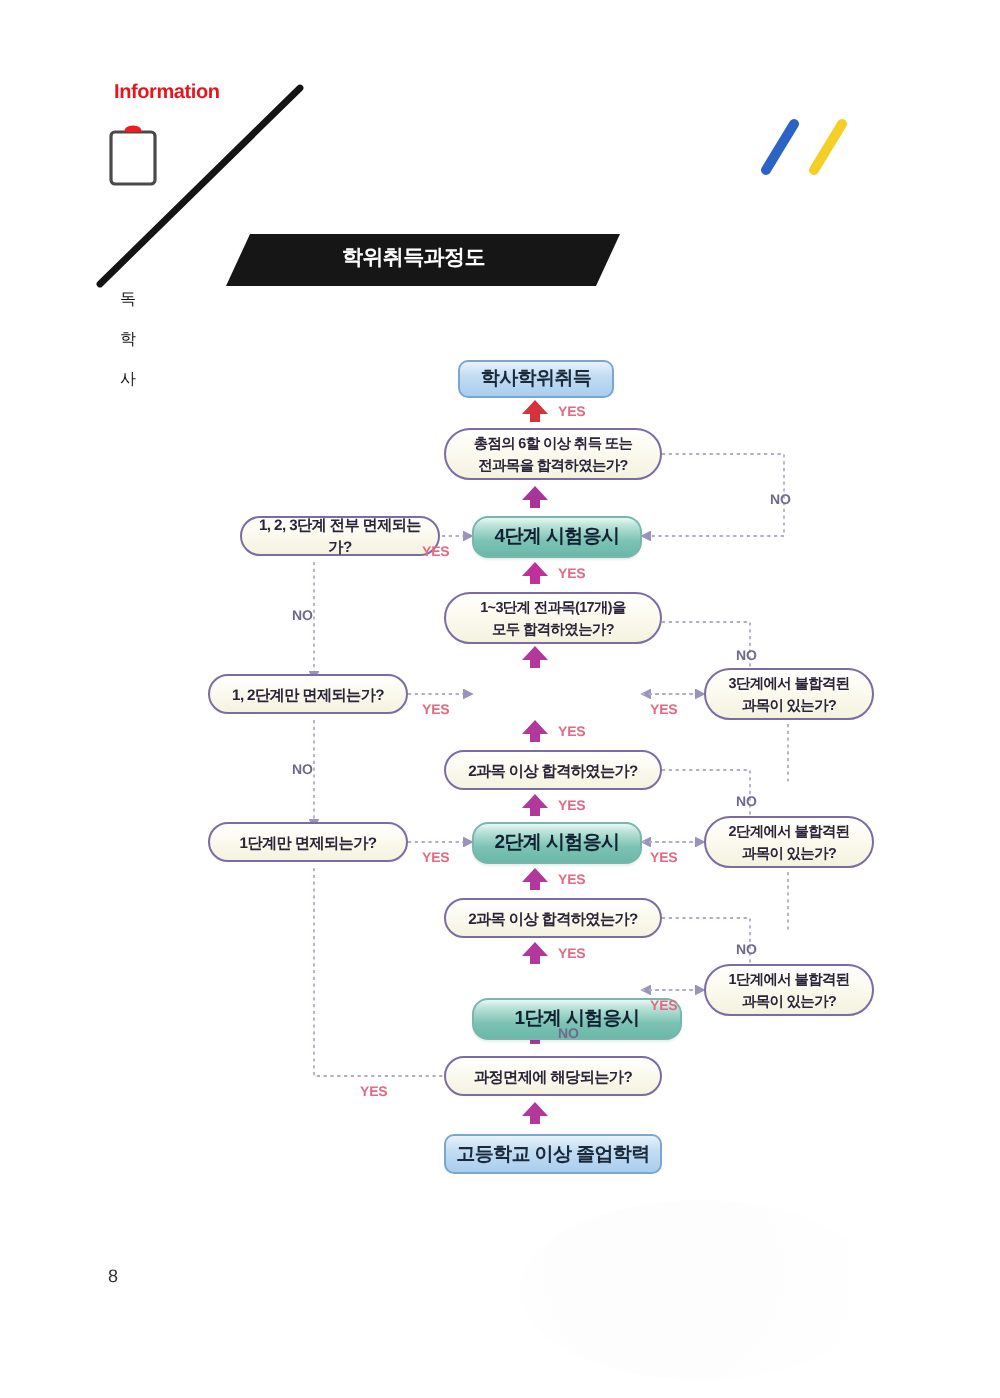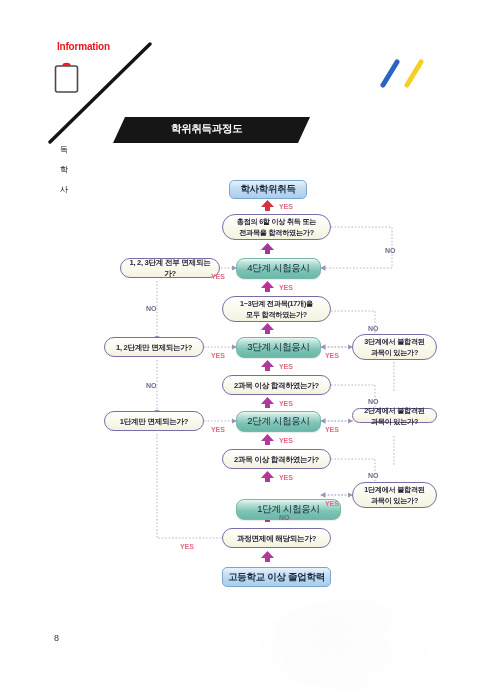--- a/index.html
+++ b/index.html
@@ -55,21 +55,21 @@
     text-align:center;
     box-sizing:border-box;
     letter-spacing:-0.3px;
   }
   
   .proc{
     border-radius:8px;
     border:1px solid #79b6ad;
     background:linear-gradient(180deg,#eaf7f4 0%,#bfe4db 18%,#7cc3b4 60%,#6bb8a8 100%);
     color:#123;
-    font-size:9.5px;font-weight:normal;
+    font-size:9.5px;font-weight:bold;
     box-shadow:0 1px 1px rgba(0,0,0,.08);
   }
   
   .term{
     border-radius:5px;
     border:1px solid #7ba7cf;
     background:linear-gradient(180deg,#e8f2fb 0%,#c4ddf3 40%,#a9cdee 100%);
     color:#1b2a3a;
     font-size:9.5px;font-weight:bold;
   }
@@ -217,34 +217,33 @@
     <div class="node dec two" style="left:222px;top:214px;width:109px;height:26px;white-space:pre-line;">총점의 6할 이상 취득 또는
 전과목을 합격하였는가?</div>
 
     <div class="node proc" style="left:236px;top:258px;width:85px;height:21px;">4단계 시험응시</div>
 
     <div class="node dec" style="left:120px;top:258px;width:100px;height:20px;">1, 2, 3단계 전부 면제되는가?</div>
 
     <div class="node dec two" style="left:222px;top:296px;width:109px;height:26px;white-space:pre-line;">1~3단계 전과목(17개)을
 모두 합격하였는가?</div>
 
-    <div class="node proc" style="left:236px;top:337px;width:85px;height:21px;">3단계 시험응시</div>
 
     <div class="node dec" style="left:104px;top:337px;width:100px;height:20px;">1, 2단계만 면제되는가?</div>
 
     <div class="node dec two" style="left:352px;top:334px;width:85px;height:26px;white-space:pre-line;">3단계에서 불합격된
 과목이 있는가?</div>
 
     <div class="node dec" style="left:222px;top:375px;width:109px;height:20px;">2과목 이상 합격하였는가?</div>
 
     <div class="node proc" style="left:236px;top:411px;width:85px;height:21px;">2단계 시험응시</div>
 
     <div class="node dec" style="left:104px;top:411px;width:100px;height:20px;">1단계만 면제되는가?</div>
 
-    <div class="node dec two" style="left:352px;top:408px;width:85px;height:15px;white-space:pre-line;">2단계에서 불합격된
+    <div class="node dec two" style="left:352px;top:408px;width:85px;height:26px;white-space:pre-line;">2단계에서 불합격된
 과목이 있는가?</div>
 
     <div class="node dec" style="left:222px;top:449px;width:109px;height:20px;">2과목 이상 합격하였는가?</div>
 
     <div class="node proc" style="left:236px;top:499px;width:105px;height:21px;">1단계 시험응시</div>
 
     <div class="node dec two" style="left:352px;top:482px;width:85px;height:26px;white-space:pre-line;">1단계에서 불합격된
 과목이 있는가?</div>
 
     <div class="node dec" style="left:222px;top:528px;width:109px;height:20px;">과정면제에 해당되는가?</div>

